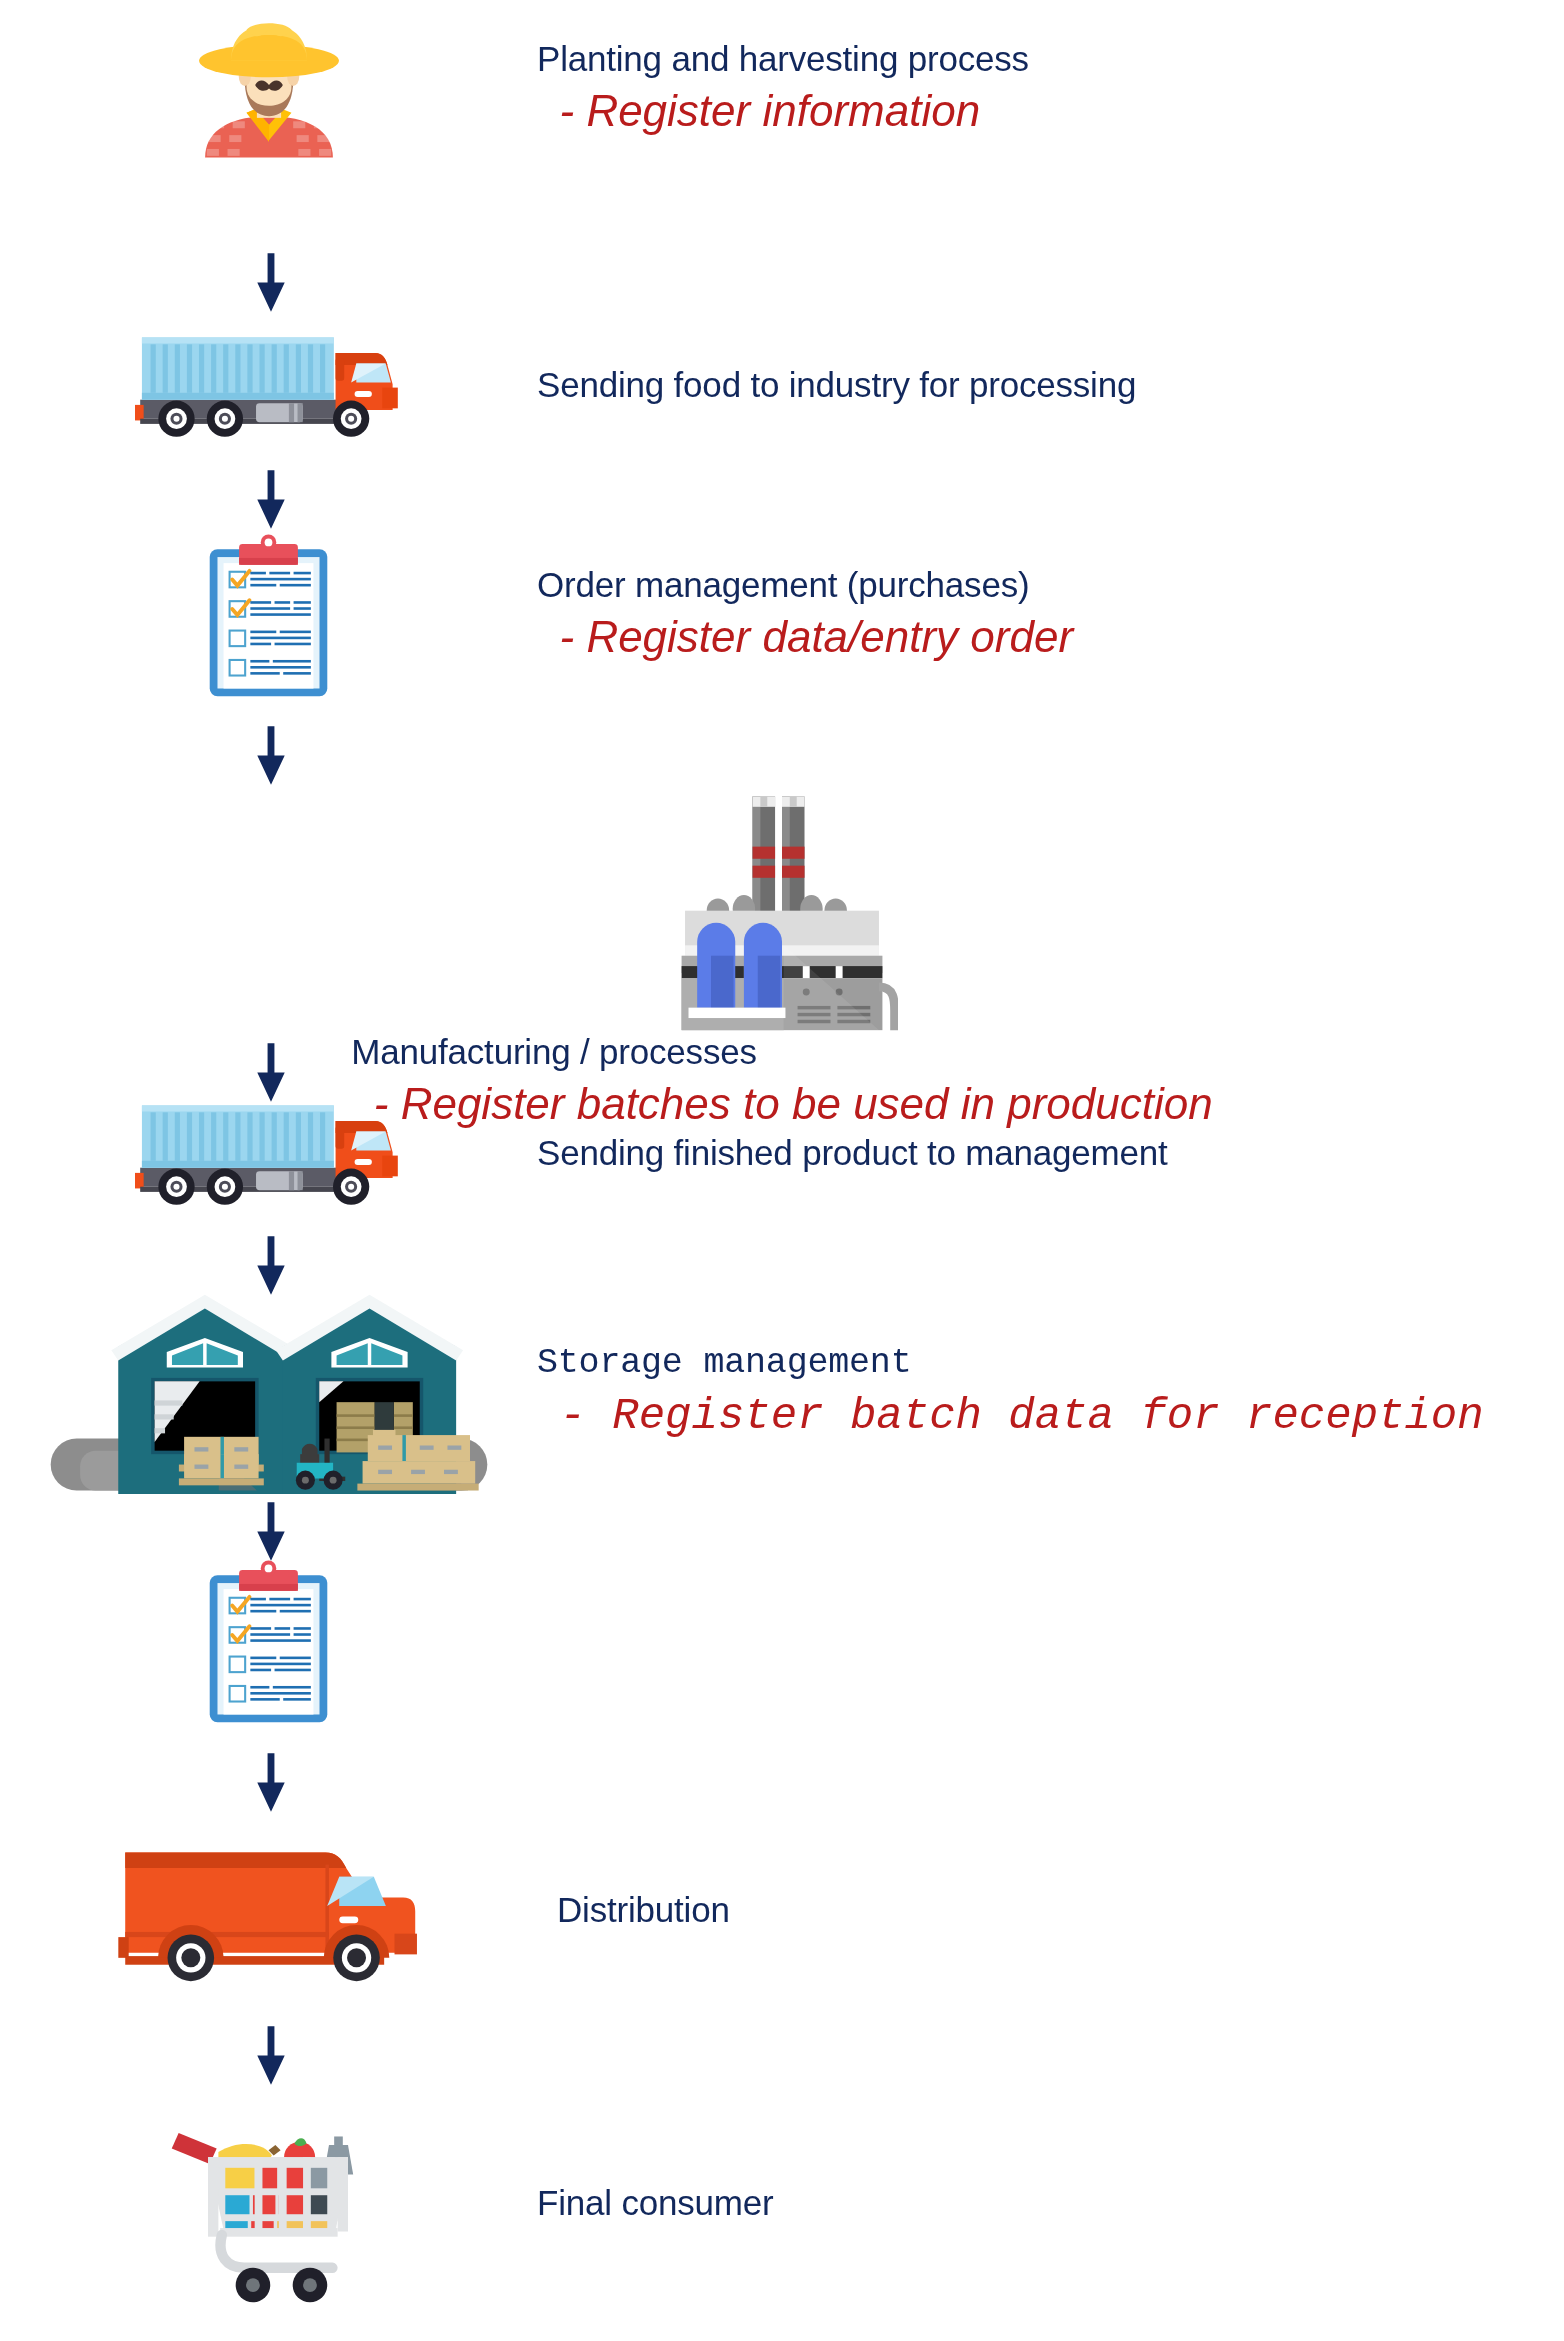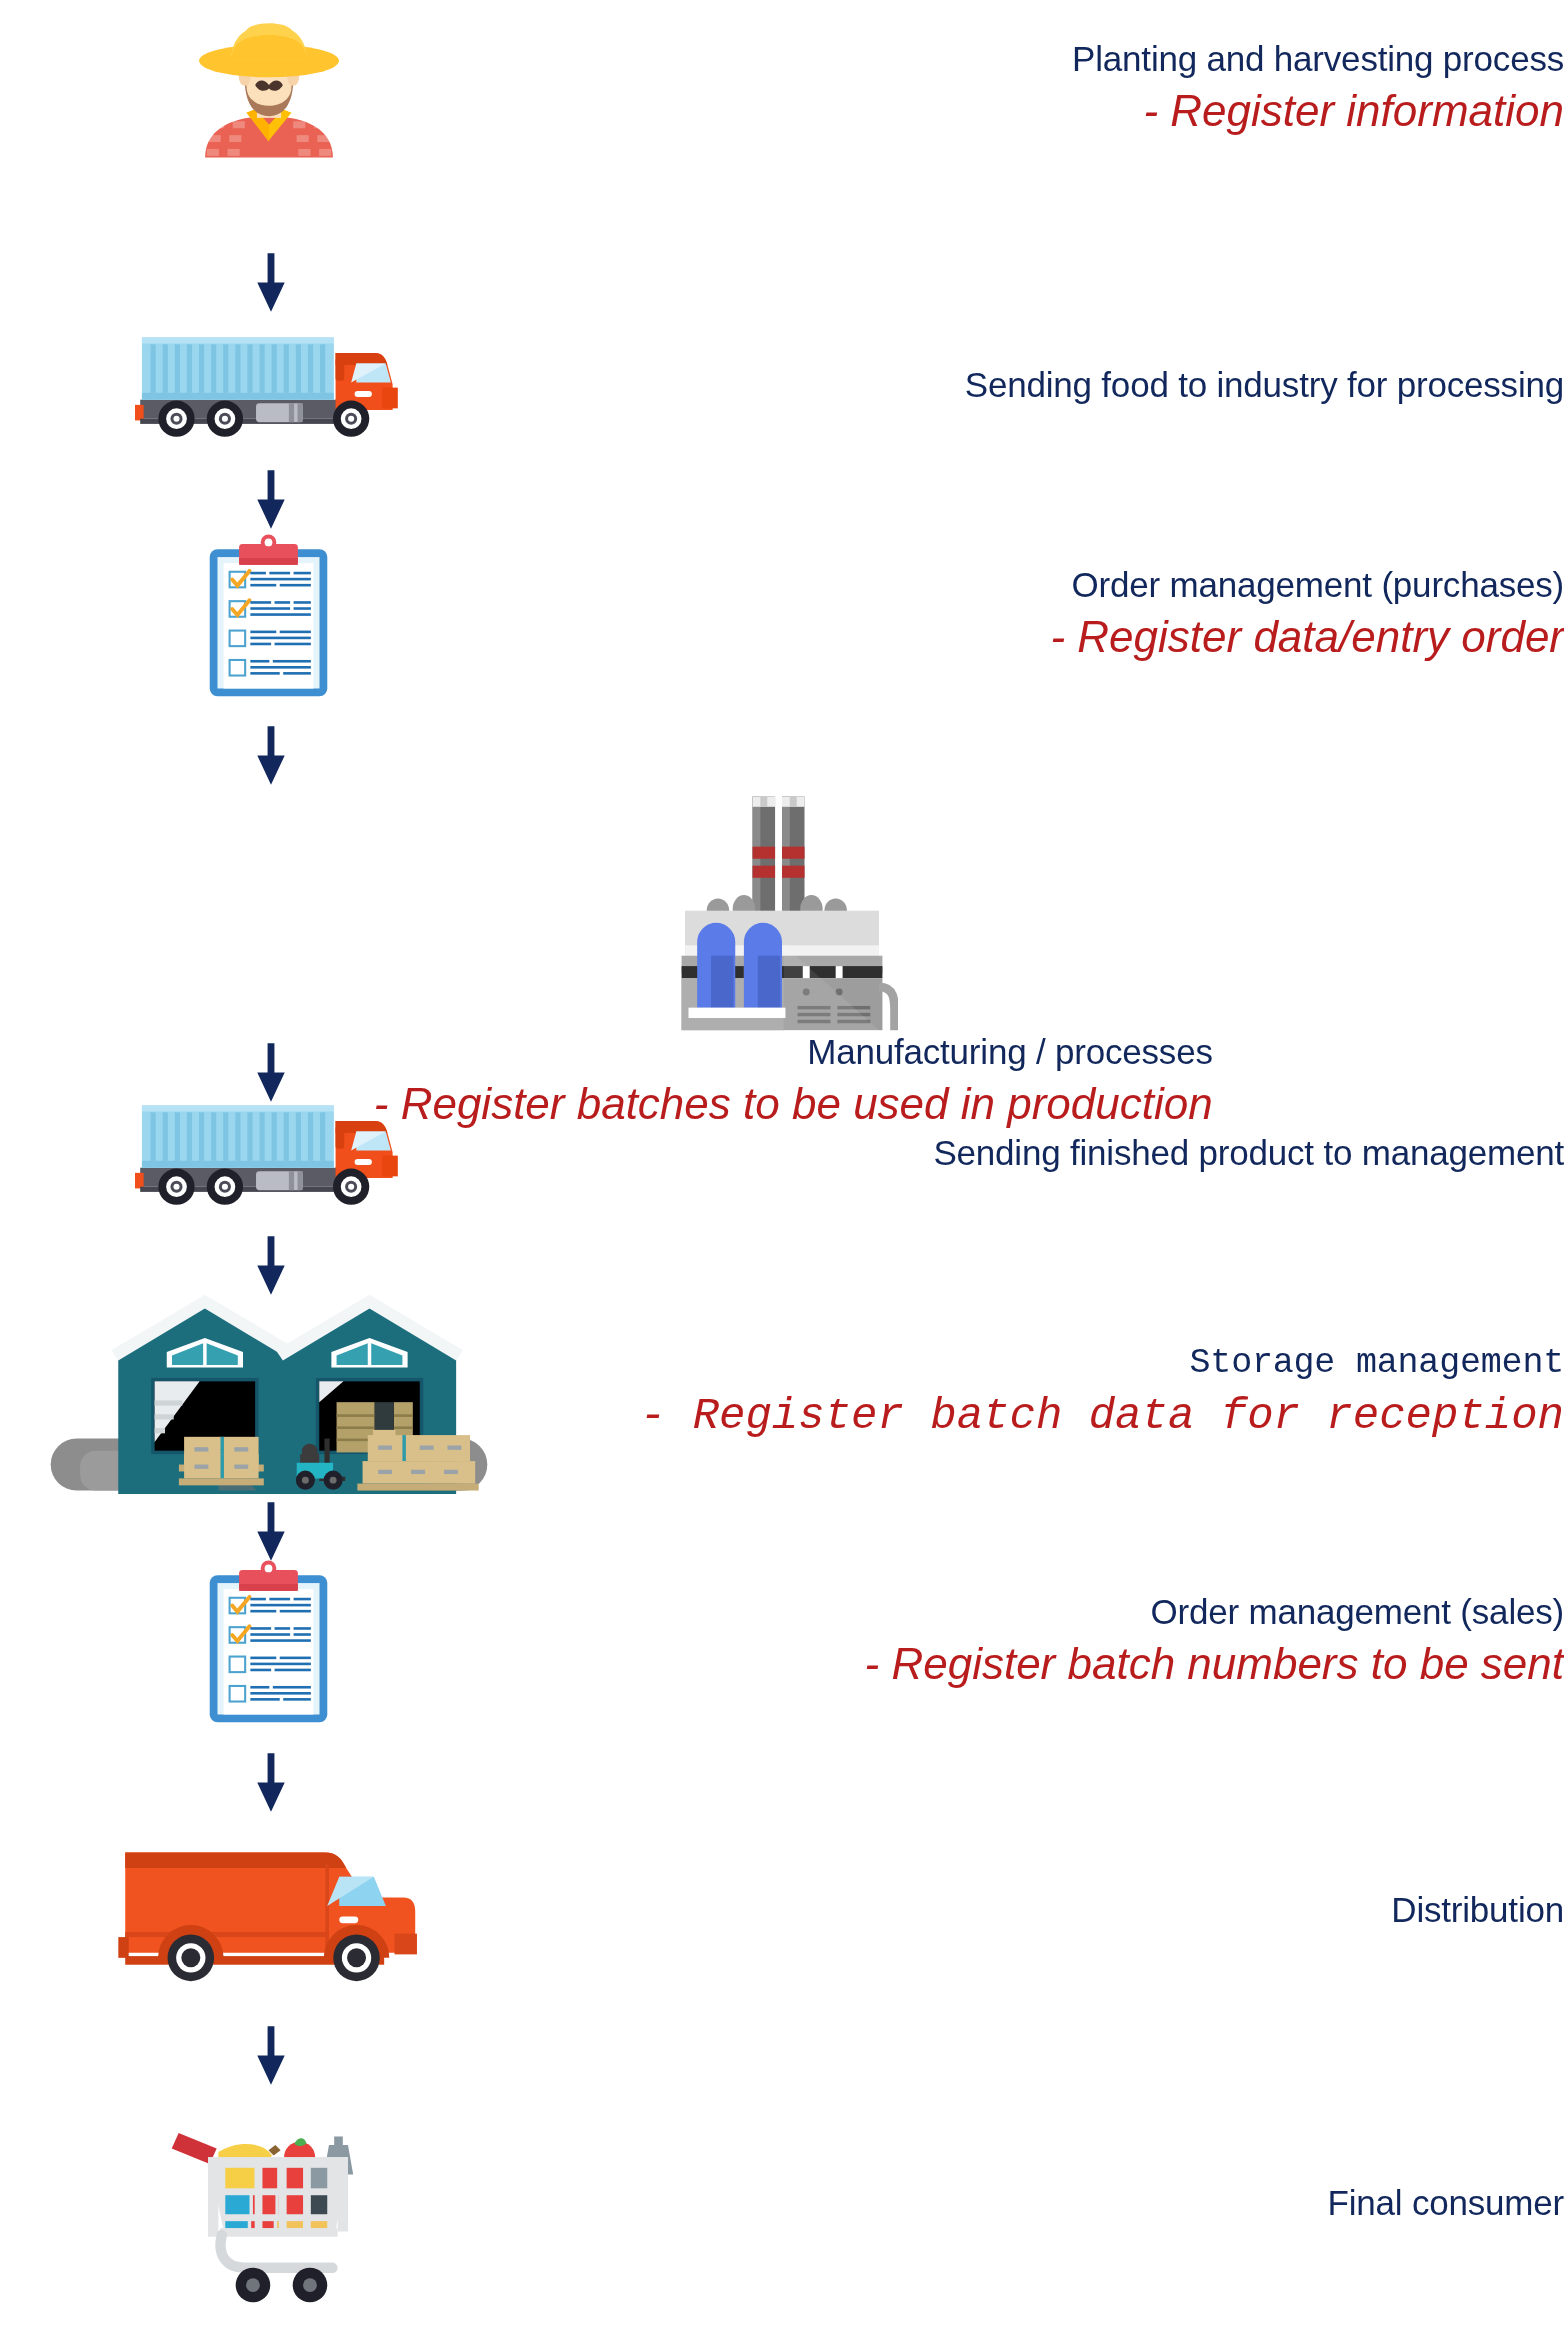--- a/index.html
+++ b/index.html
@@ -36,21 +36,20 @@
     min-width: 537px;
     display: flex;
     align-items: center;
     justify-content: center;
     position: relative;
   }
   .text-cell {
     flex: 1;
     padding-left: 0px;
     display: block;
-    text-align: right;
   }
   .step-title {
     color: #12285c;
     font-size: 35px;
     line-height: 1.12;
     letter-spacing: -0.2px;
     white-space: nowrap;
   }
   .step-sub {
     color: #b91c1c;
@@ -580,24 +579,20 @@
           <g fill="#1f6fb2">
             <rect x="57" y="148" width="22" height="3"></rect>
               <rect x="83" y="148" width="44" height="3"></rect>
             <rect x="57" y="155" width="70" height="3"></rect>
             <rect x="57" y="162" width="34" height="3"></rect>
               <rect x="95" y="162" width="32" height="3"></rect>
           </g>
         </g>
       </svg>
     </div>
-    <div class="text-cell">
-      <div class="step-title">Order management (sales)</div>
-      <div class="step-sub">- Register batch numbers to be sent</div>
-    </div>
   </div>
 
   <div class="arrow" style="top:1753px;height:59px;">
     <svg width="48" height="59" viewBox="0 0 56 68">
         <path d="M24 0 h8 v34 h12 L28 68 L12 34 h12 z" fill="#12285c"></path>
       </svg>
   </div>
 
   <div class="step" style="top:1840px;height:139px;gap:20px;">
     <div class="icon-cell">

